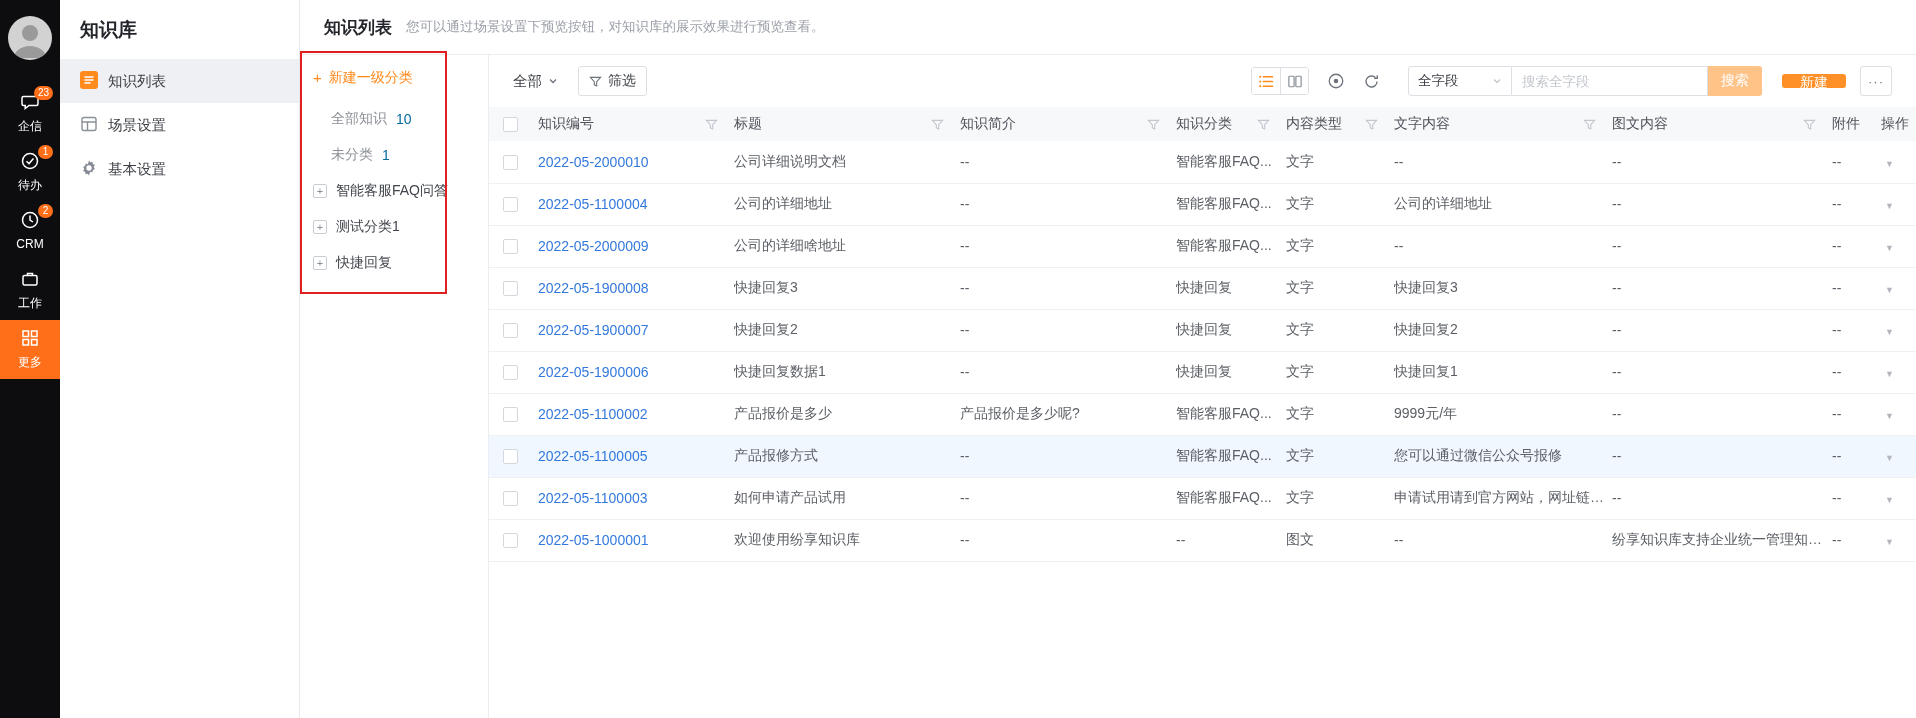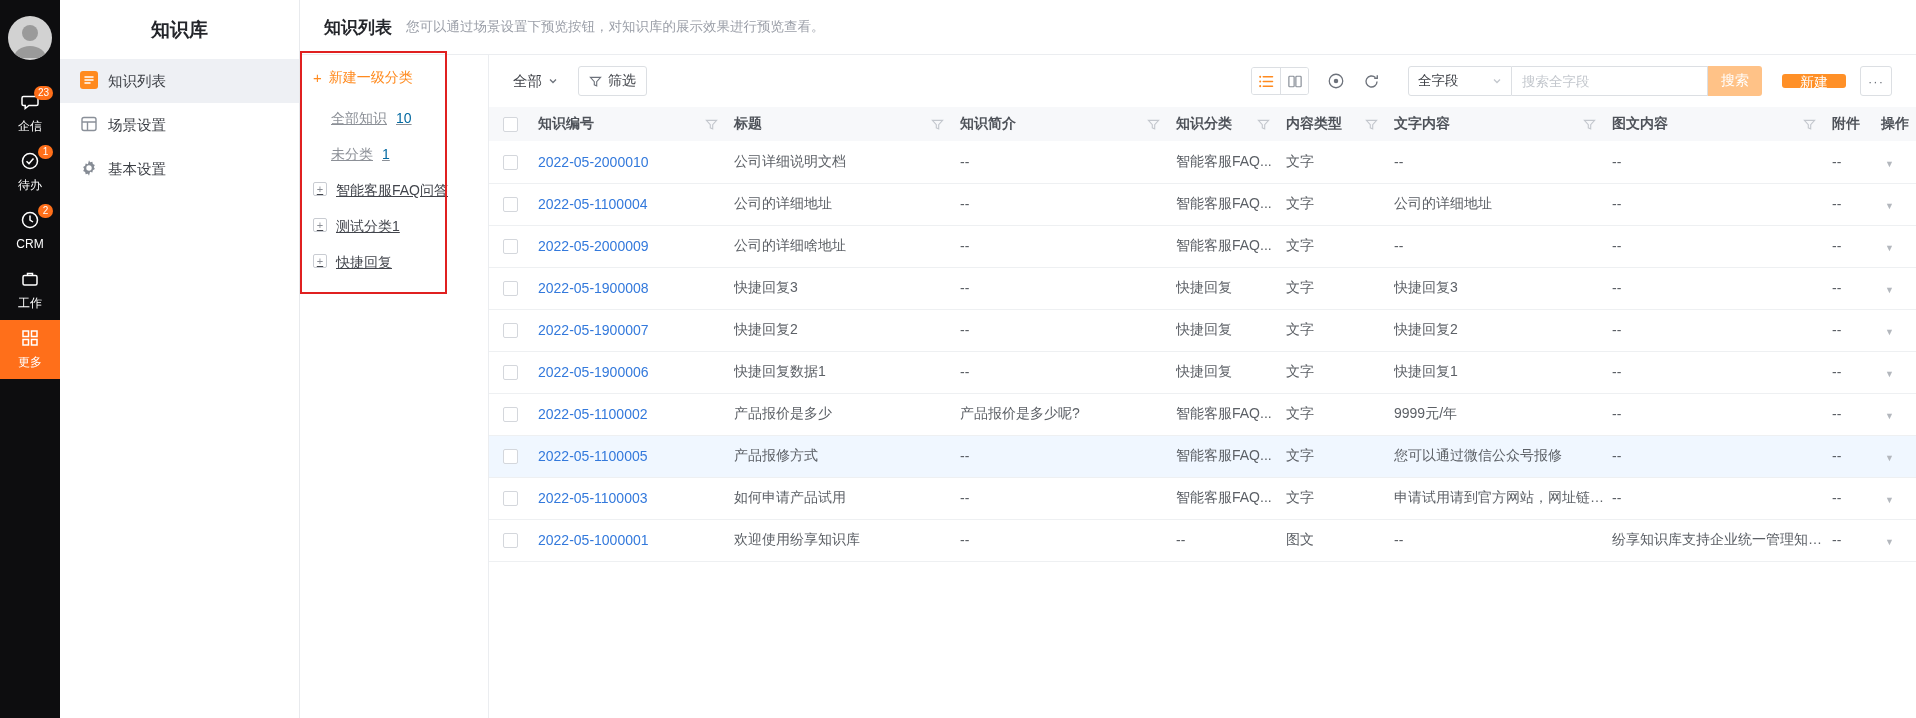--- a/index.html
+++ b/index.html
@@ -9,37 +9,37 @@
 
   
   .rail { width:60px; background:#0d0d0f; flex-shrink:0; display:flex; flex-direction:column; align-items:center; padding-top:16px; }
   .avatar { width:44px; height:44px; border-radius:50%; background:#d2d2d2; margin-bottom:24px; overflow:hidden; cursor:pointer; }
   .rail-item { position:relative; width:60px; padding:8px 0 10px; display:flex; flex-direction:column; align-items:center; gap:4px; color:#fff; font-size:12px; cursor:pointer; }
   .rail-item.active { background:#ff6f1a; }
   .rail-badge { position:absolute; top:2px; right:7px; background:#ff6f1a; color:#fff; font-size:10px; line-height:14px; min-width:15px; padding:0 4px; border-radius:8px; text-align:center; }
   .rail-label { line-height:14px; }
 
   
-  .sidebar { width:240px; background:#fff; border-right:1px solid #e8eaed; flex-shrink:0;text-align:center; }
+  .sidebar { width:240px; background:#fff; border-right:1px solid #e8eaed; flex-shrink:0; }
   .sidebar-title { font-size:19px; font-weight:bold; color:#24262b; padding:17px 20px 16px; }
   .side-item { height:44px; display:flex; align-items:center; gap:10px; padding:0 20px; font-size:14.5px; color:#3c3f45; cursor:pointer; }
   .side-item.active { background:#eef0f4; }
 
   
   .content { flex:1; min-width:0; display:flex; flex-direction:column; }
   .page-header { height:55px; flex-shrink:0; display:flex; align-items:center; gap:14px; padding:0 24px; border-bottom:1px solid #ebedf0; }
   .page-title { font-size:17px; font-weight:bold; color:#24262b; }
   .page-subtitle { font-size:13.5px; color:#9b9fa8; }
   .content-body { flex:1; display:flex; min-height:0; }
 
   
   .category-panel { width:189px; flex-shrink:0; border-right:1px solid #ebedf0; padding-top:8px; background:#fff; }
   .new-cat { display:flex; align-items:center; gap:7px; color:#ff8a1e; font-size:14px; padding:6px 0 6px 13px; margin-bottom:8px; cursor:pointer; }
   .new-cat .plus { font-size:15px; line-height:14px; }
-  .cat-item { display:flex; gap:9px; padding:9px 0 9px 31px; font-size:14px; color:#8c9097; cursor:pointer;text-decoration:underline; }
+  .cat-item { display:flex; align-items:center; gap:9px; padding:9px 0 9px 31px; font-size:14px; color:#8c9097; cursor:pointer; }
   .cat-item.expandable { padding-left:13px; color:#42454c; }
   .expander { width:14px; height:14px; flex-shrink:0; border:1px solid #c9ccd2; border-radius:2px; display:flex; align-items:center; justify-content:center; font-size:11px; color:#8c9097; line-height:1; background:#fff; cursor:pointer; }
   .cat-count { color:#0369a1; }
 
   
   .main { flex:1; min-width:0; display:flex; flex-direction:column; background:#fff; }
   .main-toolbar { height:52px; flex-shrink:0; display:flex; align-items:center; justify-content:space-between; padding:0 24px; }
   .tb-left { display:flex; align-items:center; gap:20px; }
   .scope { display:flex; align-items:center; gap:6px; font-size:14.5px; color:#3c3f45; cursor:pointer; }
   .btn-filter { display:flex; align-items:center; gap:6px; border:1px solid #dcdfe3; border-radius:3px; height:30px; padding:0 10px; font-size:14px; color:#3c3f45; background:#fff; cursor:pointer; }
@@ -52,21 +52,21 @@
   .field-select { width:104px; height:30px; border:1px solid #dcdfe3; border-radius:3px 0 0 3px; display:flex; align-items:center; justify-content:space-between; padding:0 9px; font-size:13.5px; color:#3c3f45; background:#fff; cursor:pointer; }
   .search-input { width:196px; height:30px; border:1px solid #dcdfe3; border-left:none; padding:12px 10px; font-size:13.5px; color:#333; outline:none; }
   .search-input::placeholder { color:#c3c7cd; }
   .btn-search { width:54px; height:30px; background:#ffc287; color:#fff; border:none; border-radius:0 3px 3px 0; font-size:14px; cursor:pointer; }
   .btn-new { margin-left:20px; width:64px; height:14px; background:#ff9027; color:#fff; border:none; border-radius:3px; font-size:14px; cursor:pointer; }
   .btn-more { margin-left:14px; width:32px; height:30px; border:1px solid #dcdfe3; border-radius:3px; background:#fff; color:#6d727b; font-size:13px; letter-spacing:1px; cursor:pointer; }
 
   
   .table-wrap { flex:1; overflow:hidden; }
   table { width:100%; border-collapse:collapse; table-layout:fixed; }
-  thead th { background:#f7f8fa; height:34px; text-align:left; font-weight:bold; font-size:14px; color:#4e5259; padding:0;margin-top:9px; }
+  thead th { background:#f7f8fa; height:34px; text-align:left; font-weight:normal; font-size:14px; color:#4e5259; padding:0;margin-top:9px; }
   .th-flex { display:flex; align-items:center; justify-content:space-between; padding-right:16px; }
   tbody td { height:42px; border-bottom:1px solid #eef0f2; font-size:14px; color:#5c6066; padding:0 8px 0 0; white-space:nowrap; overflow:hidden; text-overflow:ellipsis; }
   tr.hl td { background:#f0f7ff; }
   .c-check { padding-left:14px !important; }
   .checkbox { display:inline-block; width:15px; height:15px; border:1px solid #d4d7dc; border-radius:2px; background:#fff; vertical-align:middle; cursor:pointer; }
   .link { color:#3379dc; text-decoration:none; cursor:pointer; }
   .caret { color:#b3b7bd; font-size:9px; cursor:pointer; padding:4px; }
 
   
   .annotation-box { position:absolute; left:300px; top:51px; width:147px; height:243px; border:2px solid #e02020; z-index:20; pointer-events:none; }

